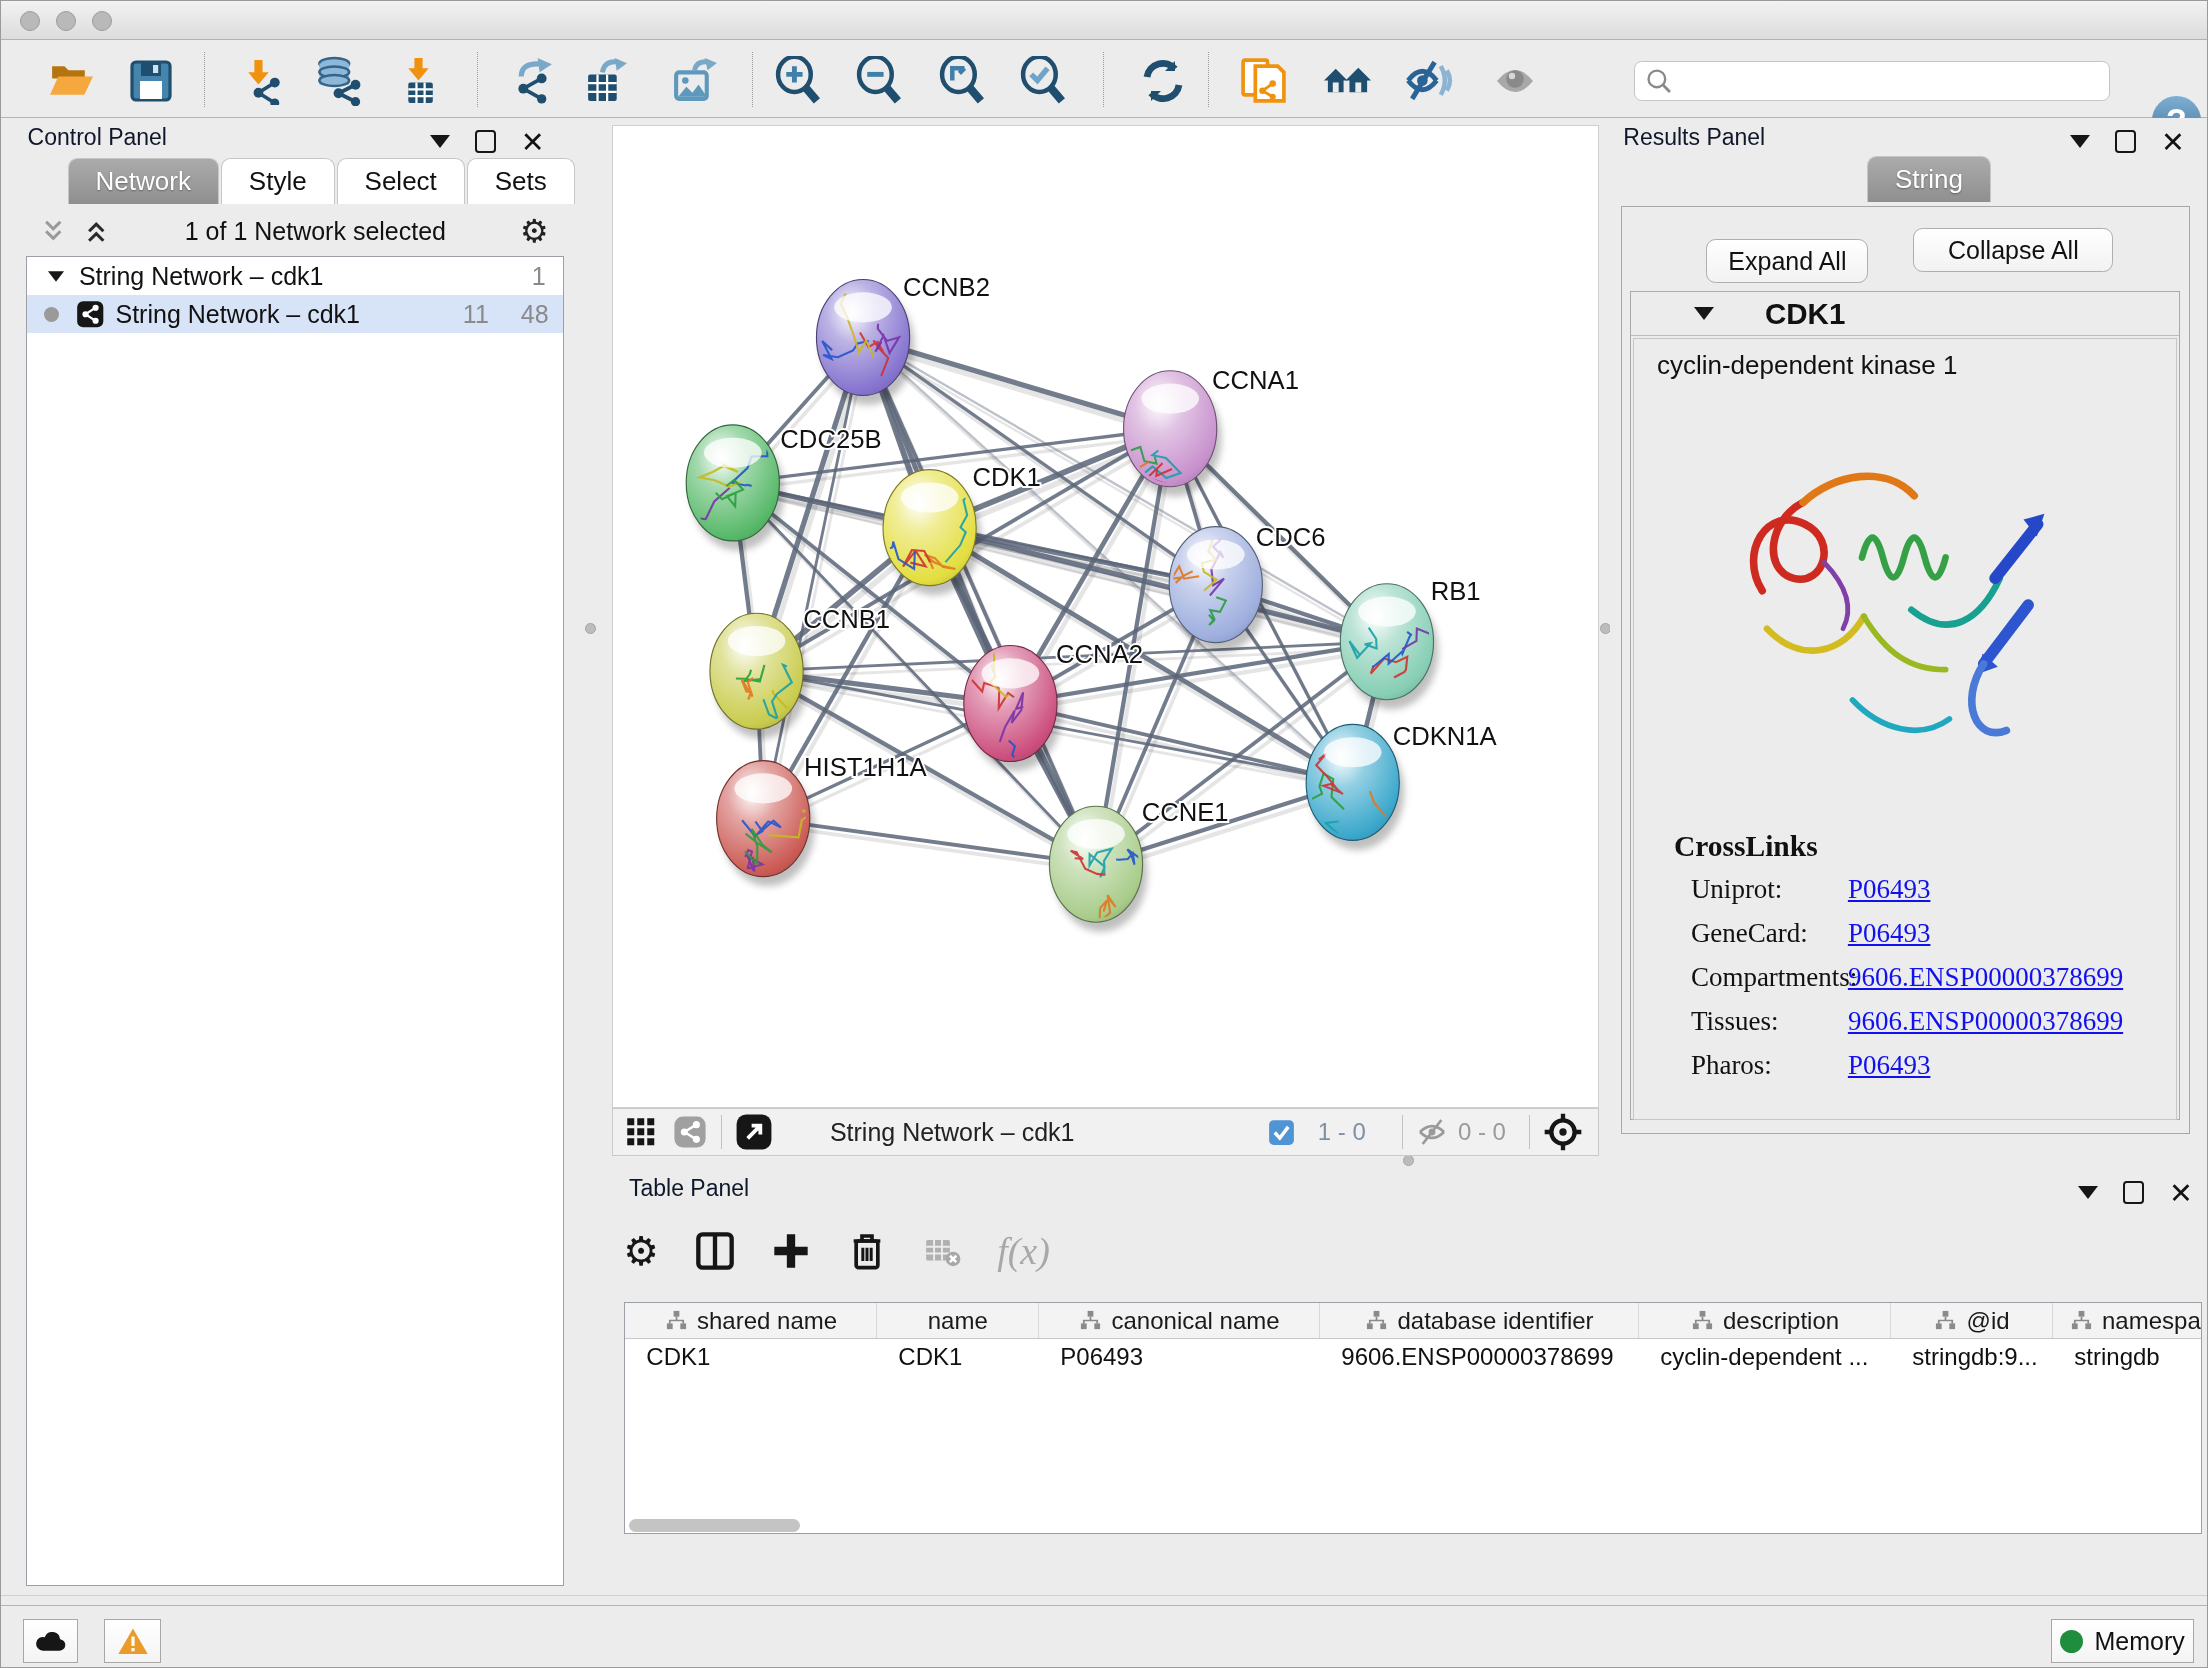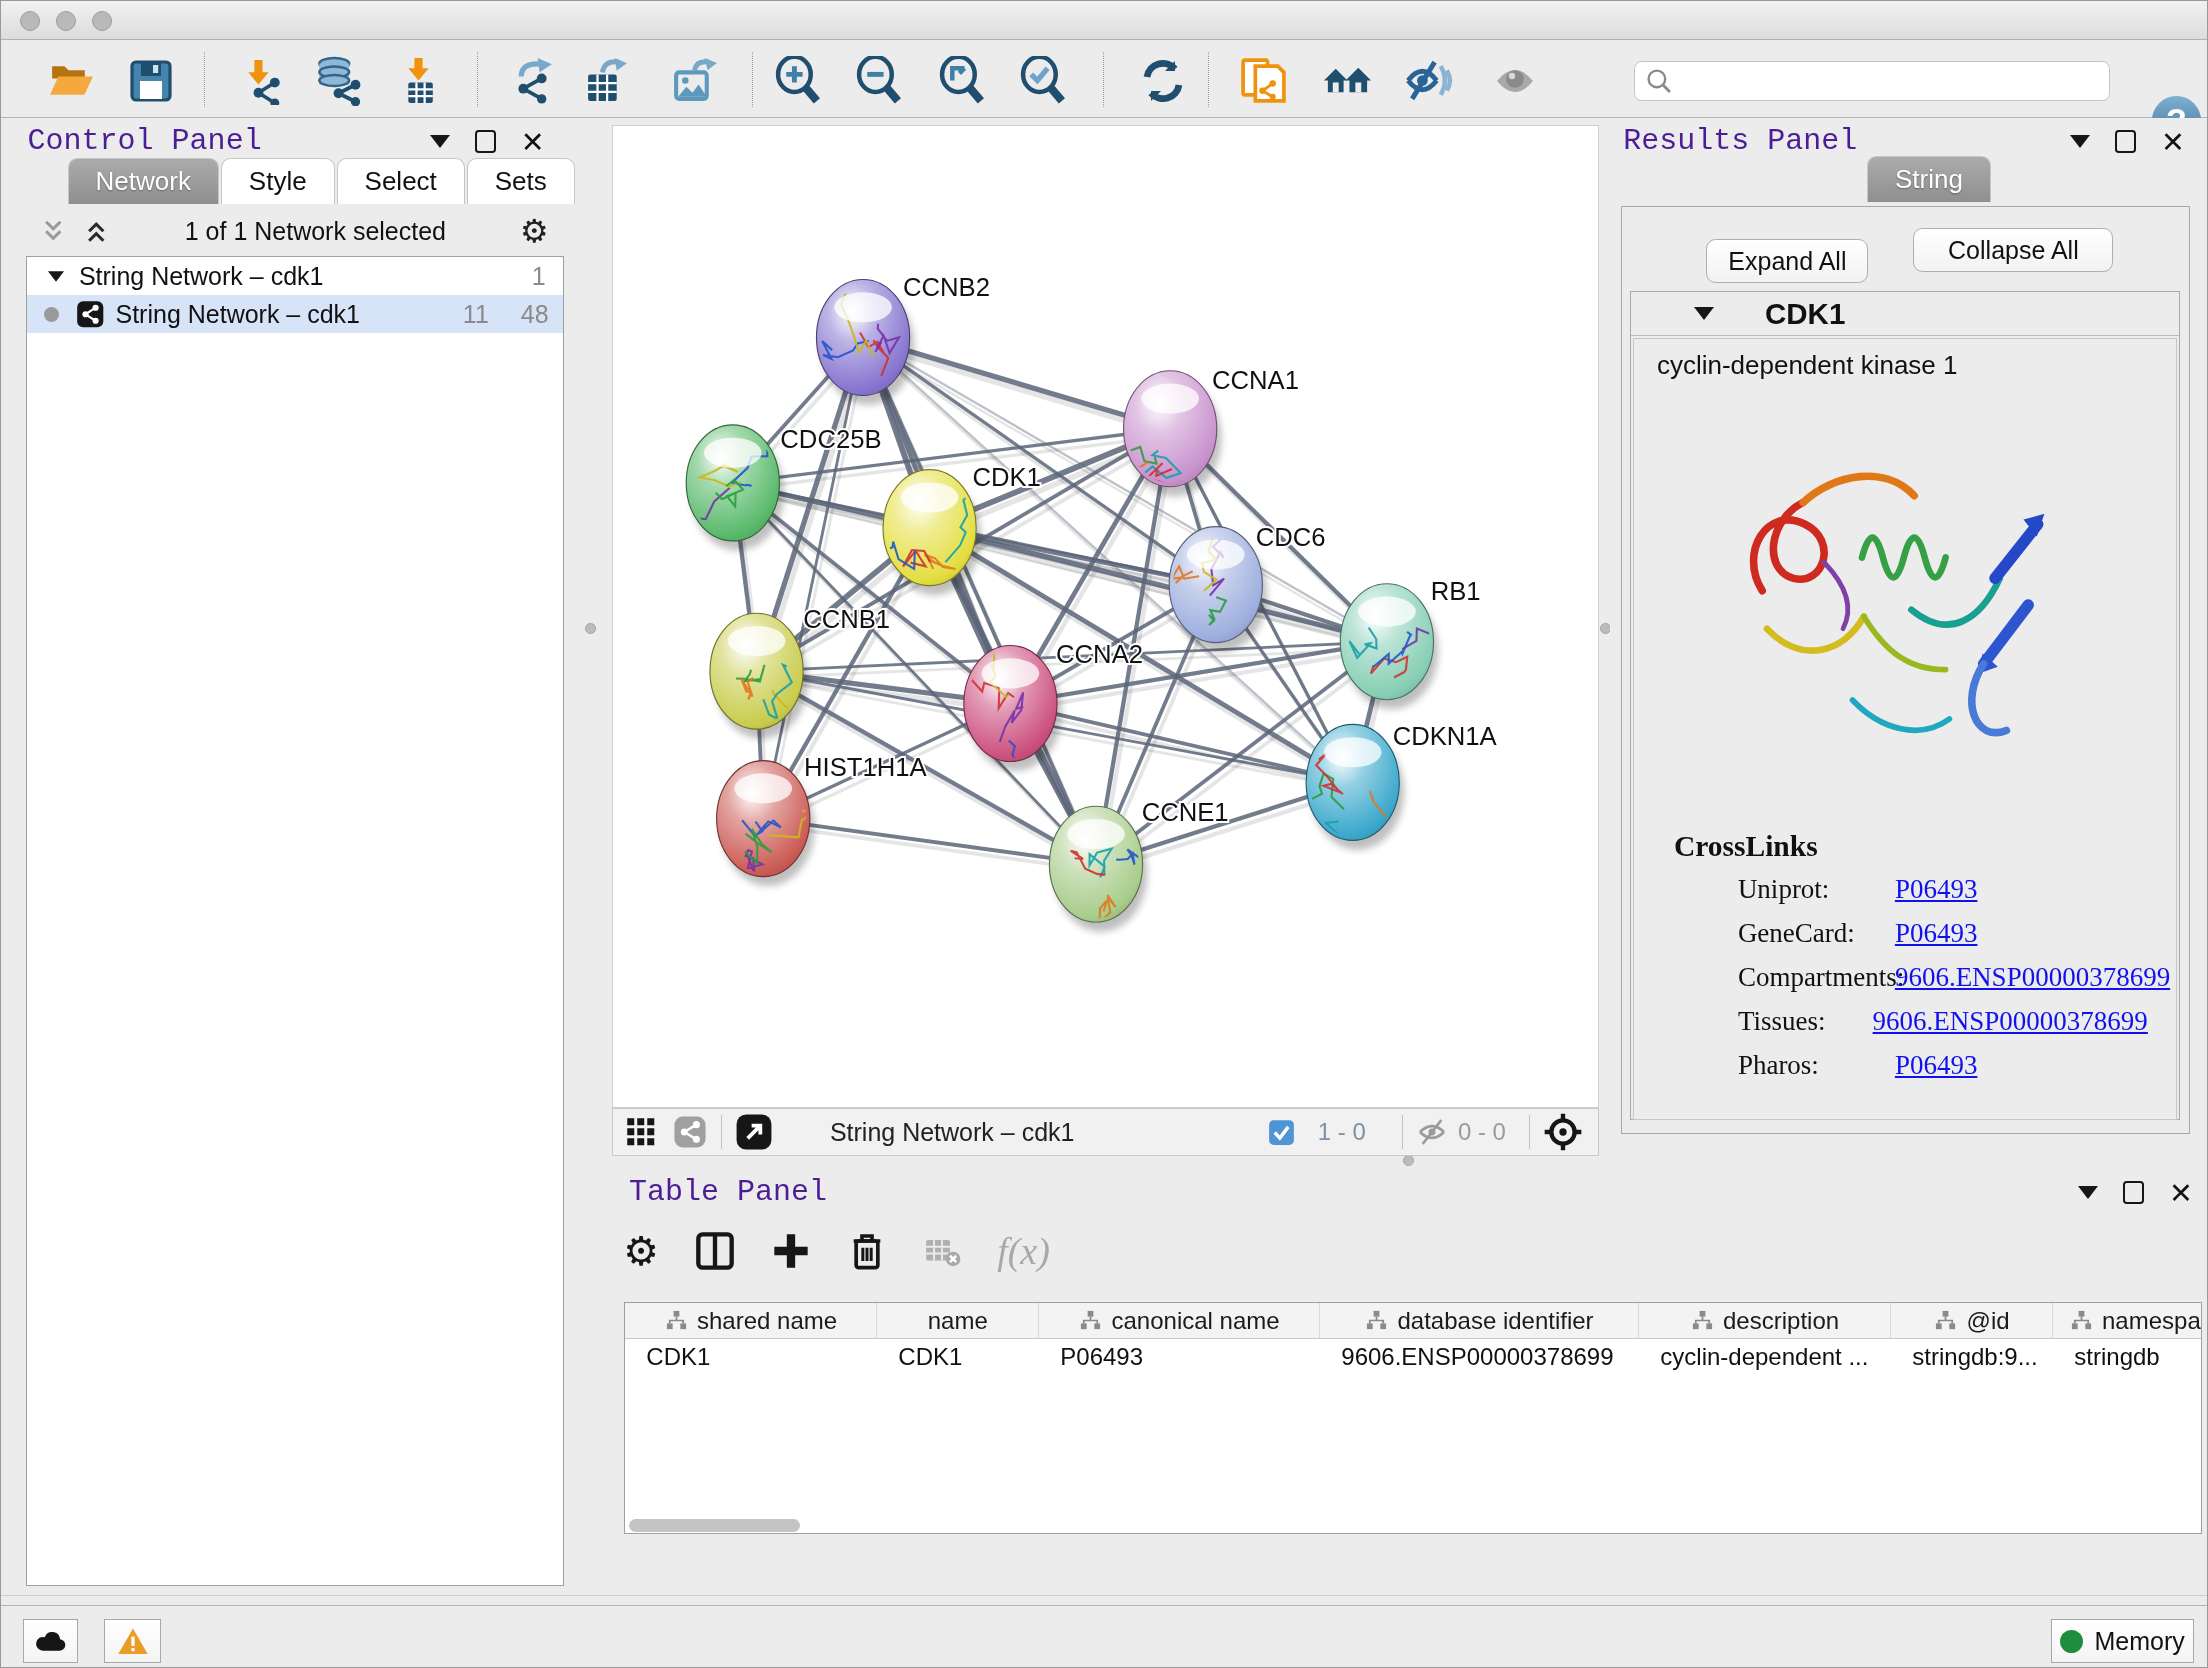--- a/index.html
+++ b/index.html
@@ -21,21 +21,21 @@
     align-items:center;justify-content:center;}
   .tsep{position:absolute;top:11.4px;height:55px;border-left:1.9px dotted #9a9a9a;}
   .searchbox{position:absolute;left:1633px;top:20px;width:476px;height:40px;
     background:#fff;border:1.9px solid #c4c4c4;border-radius:7.6px;display:flex;align-items:center;padding:0 9.5px;}
   .searchbox input{border:none;outline:none;font-size:23px;flex:1;background:transparent;
     font-family:"Liberation Sans","DejaVu Sans",sans-serif;}
   .helpbtn{position:absolute;left:2151px;top:55px;width:49px;height:49px;border-radius:50%;
     background:linear-gradient(#7fb0d4,#3f7096);color:#fff;font-size:34px;font-weight:bold;
     display:flex;align-items:center;justify-content:center;}
   
-  .phead{position:absolute;font-size:30px;color:#4c1d95;font-family:Liberation Mono, monospace;}
+  .phead{position:absolute;font-size:23px;color:#0f172a;}
   .pctrl{position:absolute;display:flex;gap:25px;align-items:center;}
   .tri{width:0;height:0;border-left:10.5px solid transparent;border-right:10.5px solid transparent;
     border-top:13.3px solid #161616;}
   .floatbox{width:21px;height:23px;border:2.9px solid #161616;border-radius:3.8px;}
   .xmark{font-size:28.5px;font-weight:bold;color:#111;line-height:1;}
   .tabs{position:absolute;display:flex;justify-content:flex-end;}
   .tab{height:46px;padding:0 27px;font-size:26px;display:flex;align-items:center;justify-content:center;
     background:#fff;border:1px solid #c6c6c6;border-bottom:none;border-radius:9.5px 9.5px 0 0;color:#111;margin-right:1.9px;}
   .tab.active{background:linear-gradient(#ababab,#8f8f8f);color:#fff;text-shadow:0 1px 1.9px rgba(0,0,0,.35);}
   .btn{background:linear-gradient(#ffffff,#f2f2f2);border:1px solid #aeaeae;border-radius:9.5px;
@@ -54,21 +54,21 @@
     border:1px solid #c9c9c9;display:flex;align-items:center;}
   .ntsep{height:34px;border-left:1px solid #c2c2c2;margin:0 13.3px;}
   .ntitle{font-size:25px;color:#222;}
   .ntcount{font-size:24px;}
   
   .results-panel{position:absolute;left:1609px;top:117px;width:592px;height:1029px;background:#ececec;}
   .rbox{position:absolute;left:11.4px;top:88px;width:569px;height:928px;border:1.9px solid #a8a8a8;background:#ececec;}
   .entry{position:absolute;left:7.6px;top:84px;width:550px;height:829px;border:1.9px solid #aaa;background:#ececec;}
   .entryhead{height:44px;border-bottom:1px solid #bbb;display:flex;align-items:center;background:#ececec;}
   .xl-serif{font-family:"Liberation Serif","DejaVu Serif",serif;}
-  .xlrow{display:flex;font-size:27px;height:44px;align-items:center;margin-left:47px;}
+  .xlrow{display:flex;font-size:27px;height:44px;align-items:center;}
   .xlrow .lbl{width:157px;color:#111;}
   .xlrow a{color:#1111ee;text-decoration:underline;}
   
   .dot{position:absolute;width:10.5px;height:10.5px;border-radius:50%;background:#bcbcbc;border:1px solid #a6a6a6;}
   
   .table-panel{position:absolute;left:609px;top:1172px;width:1600px;height:422px;background:#ececec;}
   .tp-toolbar{position:absolute;left:13.3px;top:46px;height:63px;display:flex;align-items:center;gap:36px;}
   .tablebox{position:absolute;left:14.3px;top:129px;width:1578px;height:232px;background:#fff;
     border:1.9px solid #9aa0a6;overflow:hidden;}
   .thead{display:flex;height:36px;background:#f3f3f3;border-bottom:1px solid #c8c8c8;}

